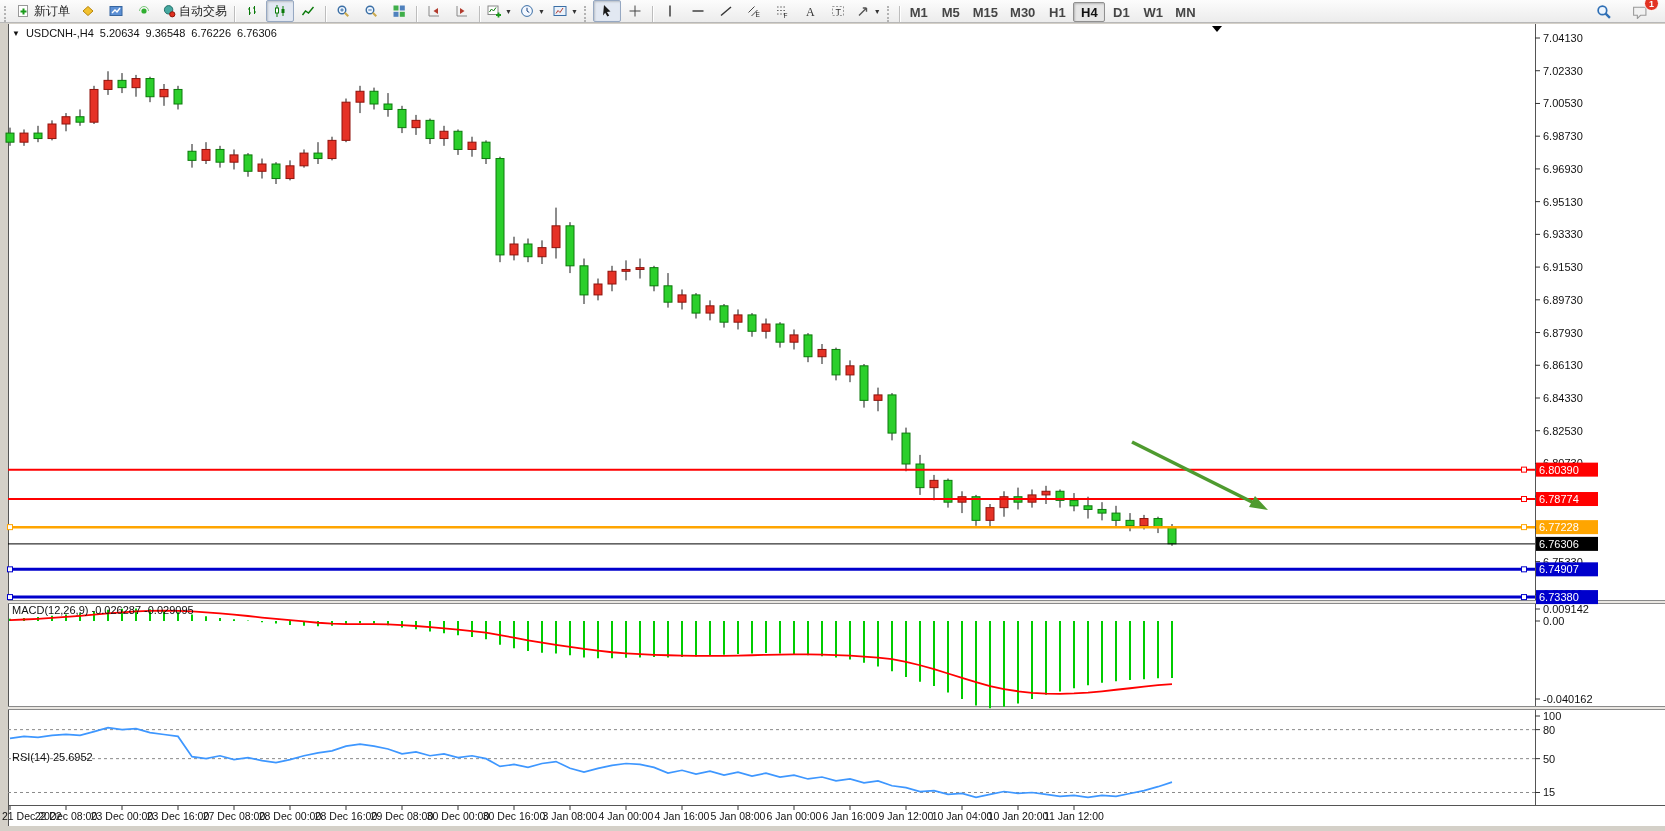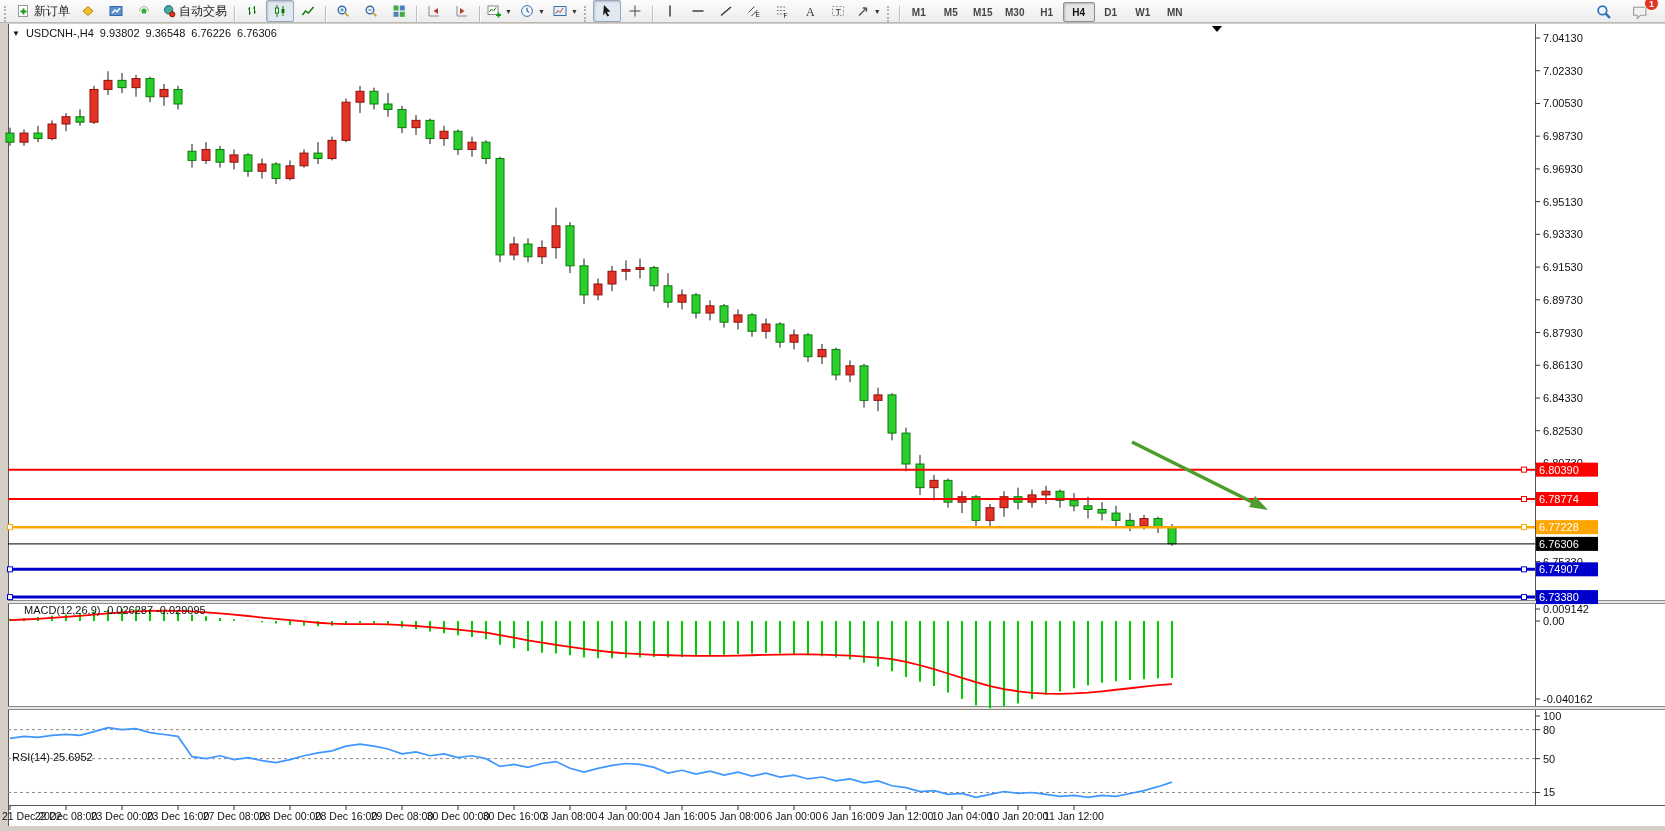--- a/index.html
+++ b/index.html
@@ -5,37 +5,37 @@
   html,body{margin:0;padding:0;width:1665px;height:831px;overflow:hidden;
     background:#d4d0c8;font-family:"Liberation Sans",sans-serif;}
   .toolbar{position:absolute;top:0;left:0;width:1665px;height:23px;z-index:5;
     background:linear-gradient(#fcfcfc,#ececec);border-bottom:1px solid #b8b8b8;
     display:flex;align-items:flex-end;padding:0 2px;box-sizing:border-box;}
   .tbtn{height:20px;min-width:20px;display:flex;align-items:center;justify-content:center;
     gap:3px;padding:0 3px;border:1px solid transparent;border-radius:2px;
     font-size:12px;color:#222;background:transparent;cursor:default;white-space:nowrap;}
   .tbtn.active{background:#e2e8f2;border:1px solid #96a8c2;box-shadow:inset 1px 1px 2px rgba(0,0,0,.18);}
   .tbtn svg{display:block;}
-  .tf{font-size:10px;font-weight:bold;color:#454545;padding:0 5px;height:18px;}
+  .tf{font-size:13px;font-weight:bold;color:#454545;padding:0 5px;height:18px;}
   .tf.active{background:#e6e6e6;border:1px solid #909090;box-shadow:inset 1px 1px 2px rgba(0,0,0,.22);color:#111;margin-top:24px;}
   .sep{width:1px;height:16px;background:#bdbdbd;margin:0 3px;box-shadow:1px 0 0 #fff;flex:0 0 auto;}
   .grip{width:3px;height:16px;border-left:2px dotted #b3b3b3;margin:0 4px 0 2px;flex:0 0 auto;}
   .drop{font-size:7px;color:#333;margin-left:1px;}
   .right-cluster{margin-left:auto;display:flex;align-items:center;gap:8px;padding-right:10px;}
   .chat-wrap{position:relative;}
   .badge{position:absolute;top:-5px;right:-7px;background:#e23323;color:#fff;border-radius:8px;
     min-width:13px;height:13px;font-size:9px;font-weight:bold;display:flex;align-items:center;
     justify-content:center;border:1px solid #fff;}
   #chart-root{position:absolute;top:0;left:0;width:1665px;height:831px;}
   #chart-svg{position:absolute;top:0;left:0;}
   .overlay-label{position:absolute;z-index:3;font-size:11px;color:#111;white-space:pre;}
   #chart-title{left:12px;top:27px;display:flex;gap:6px;align-items:center;}
   #chart-title .caret{font-size:8px;color:#111;}
   #chart-title b{font-weight:normal;text-align:right;}
-  #macd-label{left:24px;top:604px;}
+  #macd-label{left:12px;top:604px;}
   #rsi-label{left:12px;top:751px;}
 </style>
 </head>
 <body>
 
 <div id="chart-root">
   <svg id="chart-svg" width="1665" height="831">
       <rect x="8" y="24" width="1657" height="807" fill="#ffffff"></rect>
       <rect x="0" y="24" width="8" height="807" fill="#d4d0c8"></rect>
       <rect x="0" y="826" width="1665" height="5" fill="#d4d0c8"></rect>
@@ -461,21 +461,21 @@
         <text x="962" y="820" font-family="Liberation Sans, sans-serif" font-size="10.5" fill="#111" text-anchor="middle">10 Jan 04:00</text>
         <line x1="1018" y1="806" x2="1018" y2="810" stroke="#333"></line>
         <text x="1018" y="820" font-family="Liberation Sans, sans-serif" font-size="10.5" fill="#111" text-anchor="middle">10 Jan 20:00</text>
         <line x1="1074" y1="806" x2="1074" y2="810" stroke="#333"></line>
         <text x="1074" y="820" font-family="Liberation Sans, sans-serif" font-size="10.5" fill="#111" text-anchor="middle">11 Jan 12:00</text>
       </g>
     </svg>
   <div class="overlay-label" id="chart-title">
     <span class="caret">▼</span>
     <b>USDCNH-,H4</b>
-    <span>9.93802</span>
+    <span>5.20634</span>
     <span>9.36548</span>
     <span>6.76226</span>
     <span>6.76306</span>
   </div>
   <div class="overlay-label" id="macd-label">MACD(12,26,9) -0.026287 -0.029095</div>
   <div class="overlay-label" id="rsi-label">RSI(14) 25.6952</div>
 </div>
 
 <div class="toolbar" id="toolbar">
     <div class="grip"></div>

